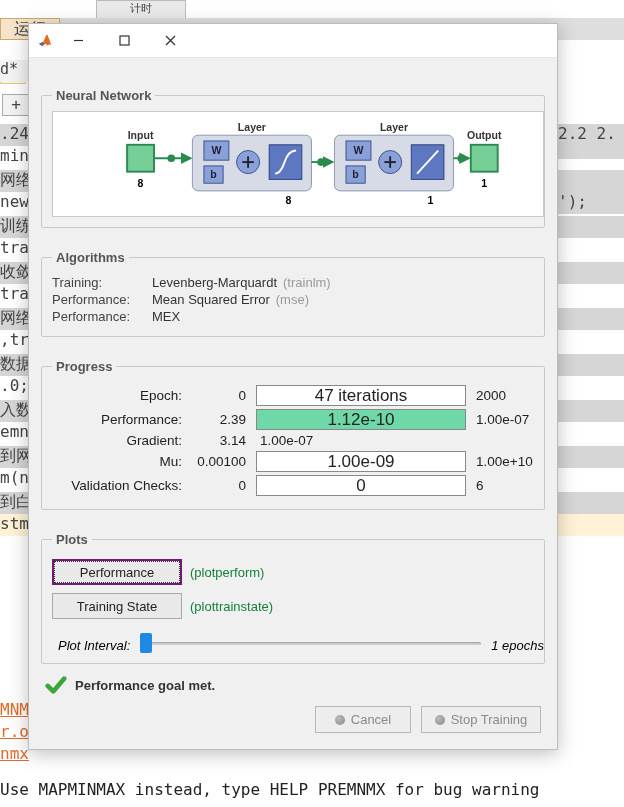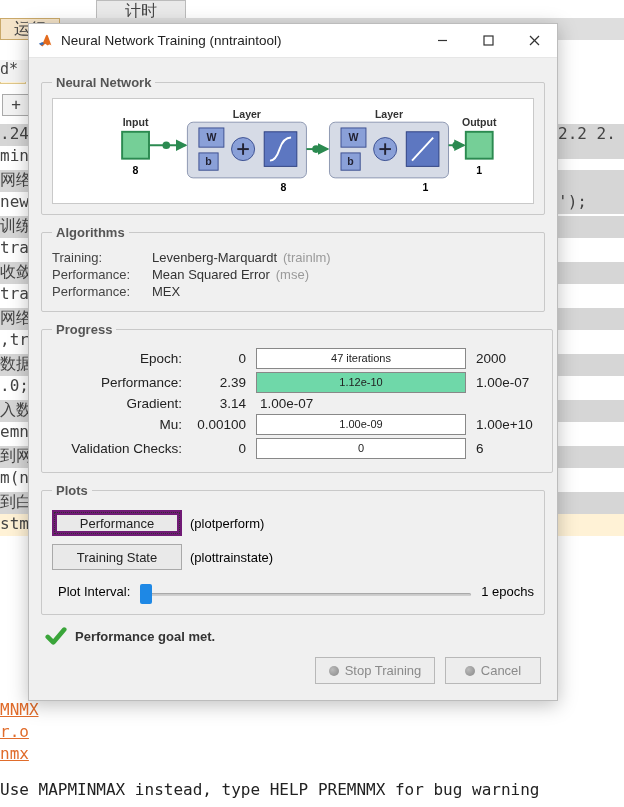--- a/index.html
+++ b/index.html
@@ -49,22 +49,22 @@
     width: 46px; height: 32px;
     display: flex; align-items: center; justify-content: center;
     color: #333; font-family: "Segoe MDL2 Assets", Arial;
   }
   .ticon svg { width: 11px; height: 11px; stroke: #333; stroke-width: 1.2; fill: none; }
   .panel { padding: 8px 12px 12px 12px; }
 
   fieldset.group {
     border: 1px solid #c9c9c9;
     border-radius: 2px;
-    margin: 9px 0 10px 0;
-    padding: 8px 10px 10px 10px;
+    margin: 22px 0 10px 0;
+    padding: 8px 0 10px 10px;
     background: #f0f0f0;
   }
   fieldset.group > legend {
     font-weight: 600;
     color: #555;
     padding: 0 4px;
     font-size: 13px;
   }
 
   
@@ -96,46 +96,46 @@
   .prog-row .pl { text-align: right; }
   .prog-row .pstart { text-align: right; padding-right: 4px;}
   .prog-row .pend { text-align: left; padding-left: 4px;}
   .pbar {
     position: relative;
     height: 21px;
     background: #fff;
     border: 1px solid #888;
     line-height: 19px;
     text-align: center;
-    font-size: 11px;
+    font-size: 17px;
     color: #222;
     overflow: hidden;
   }
   .pbar .fill {
     position: absolute; left:0; top:0; bottom:0;
   }
   .pbar .txt { position: relative; z-index: 2; }
   .fill.green { background: #6fd8a9; }
   .fill.blue  { background: #7a88e4; }
 
   
   .plotrow { display: flex; align-items: center; margin: 4px 0 8px 0; gap: 8px;}
   .plotbtn {
     width: 130px; height: 26px;
     background: #e9e9e9;
     border: 1px solid #a9a9a9;
     font-size: 13px;
     color: #222;
     cursor: pointer;
   }
-  .plotbtn.sel { border: 5px solid #701a75; outline: 1px dotted #333; outline-offset: -3px;}
-  .plot-hint { color: #000000; text-align: right; }
+  .plotbtn.sel { border: 2px solid #701a75; outline: 1px dotted #333; outline-offset: -3px;}
+  .plot-hint { color: #15803d; text-align: right; }
   .plot-interval {
-    display: flex; align-items: flex-start; gap: 10px;
-    margin-top: 14px; margin-left: 6px;
+    display: flex; align-items: flex-end; gap: 10px;
+    margin-top: 14px; margin-left: 6px; font-style: italic;
   }
   .slider {
     flex: 1;
     height: 20px;
     position: relative;
   }
   .slider .track {
     position: absolute; left:0; right:0; top: 9px;
     height: 3px; background: #cfcfcf; border-radius: 2px;
     box-shadow: inset 0 1px 1px rgba(0,0,0,0.2);
@@ -168,21 +168,21 @@
   }
   .bottom-btn .dot {
     width: 10px; height: 10px; border-radius: 50%;
     background: radial-gradient(circle at 35% 35%, #bbb, #888);
   }
   .matlab-logo { width: 18px; height: 18px; }
 </style>
 </head>
 <body>
 
-<div class="bg-strip" style="top:0;height:18px;left:96px;width:90px;background:#e9e9e9;border:1px solid #bbb;border-bottom:none;text-align:center;font-size:16px;">计时</div>
+<div class="bg-strip" style="top:0;height:18px;left:96px;width:90px;background:#e9e9e9;border:1px solid #bbb;border-bottom:none;text-align:center;font-size:11px;">计时</div>
 <div class="bg-strip" style="top:18px;height:22px;background:#dedede;"></div>
 <div class="bg-strip" style="top:18px;height:22px;left:0;width:60px;background:#f5e4c9;border:1px solid #caa96a;text-align:center;">运行</div>
 <div class="bg-strip white" style="top:40px;height:360px;"></div>
 
 <div class="bg-strip" style="top:60px;height:24px;left:0;width:26px;background:#fff2d6;border:1px solid #e0c88a;"></div>
 <div class="bg-strip" style="top:60px;height:22px;left:0;width:28px;font-size:15px;">d*</div>
 <div class="bg-strip" style="top:94px;height:22px;left:2px;width:28px;border:1px solid #aaa;text-align:center;">+</div>
 
 <div class="bg-strip hi" style="top:124px;height:22px;"><span>.24</span></div>
 <div class="bg-strip white" style="top:146px;height:22px;"><span>min</span></div>
@@ -211,21 +211,20 @@
 <div class="bg-strip white" style="top:744px;height:22px;"><span class="orange">nmx</span></div>
 
 <div class="bg-strip" style="top:780px;height:24px;background:#fff;color:#222;">Use MAPMINMAX instead, type HELP PREMNMX for bug warning</div>
 
 <div class="window">
   <div class="titlebar">
     <svg class="matlab-logo" viewBox="0 0 20 20">
       <path d="M3 14 L7 11 L10 4 Q11 2 12 4 L16 15 Q14 13 12 15 L9 13 L6 16 Z" fill="#e36b1e"></path>
       <path d="M2 13 L6 11 L8 13 L5 15 Z" fill="#3a6fb7"></path>
     </svg>
-    <span class="title-text">Neural Network Training (nntraintool)</span>
     <div class="ticon">
         <svg viewBox="0 0 11 11">
           <line x1="1" y1="5.5" x2="10" y2="5.5"></line>
         </svg>
       </div>
     <div class="ticon">
         <svg viewBox="0 0 11 11">
           <rect x="1" y="1" width="9" height="9"></rect>
         </svg>
       </div>
@@ -368,24 +367,24 @@
     </fieldset>
 
     <div class="status-row">
       <svg class="checkmark" viewBox="0 0 24 24">
         <path d="M3 13 L9 19 L21 5" fill="none" stroke="#3aa53a" stroke-width="5" stroke-linecap="round" stroke-linejoin="round"></path>
       </svg>
       <span>Performance goal met.</span>
     </div>
 
     <div class="bottom-btns">
+      <div class="bottom-btn" style="min-width:96px">
+        <span class="dot"></span>
+        <span>Cancel</span>
+      </div>
       <div class="bottom-btn">
         <span class="dot"></span>
         <span>Stop Training</span>
       </div>
-      <div class="bottom-btn" style="min-width:96px">
-        <span class="dot"></span>
-        <span>Cancel</span>
-      </div>
     </div>
 
   </div>
 </div>
 
 </body></html>

